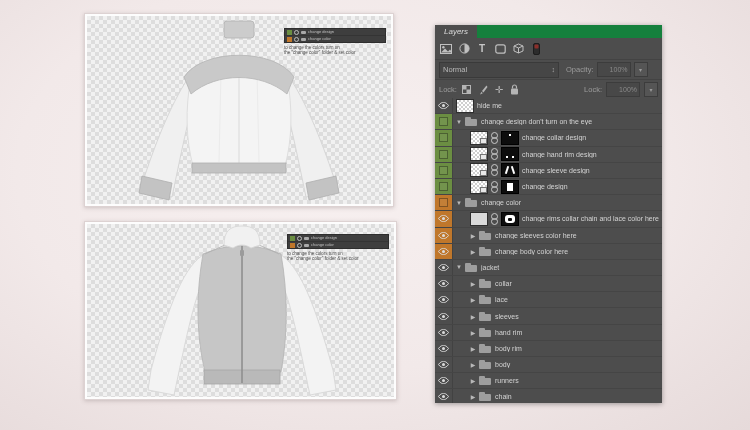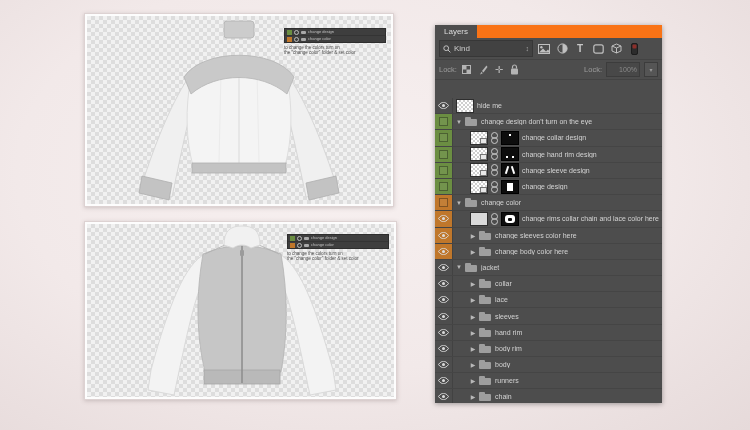--- a/index.html
+++ b/index.html
@@ -34,21 +34,21 @@
   .mini-folder{width:5px;height:3px;background:#a9a9a9;border-radius:1px;}
   .note-row span.txt{font-size:4px;color:#c2c2c2;white-space:nowrap;line-height:6px;}
   .note-caption{margin-top:2px;}
   .note-caption div{font-size:4.5px;line-height:5px;color:#4e4e4e;white-space:nowrap;}
   
   .panel{
     position:absolute;left:435px;top:25px;width:227px;height:378px;
     background:#4d4d4d;box-shadow:0 1px 5px rgba(0,0,0,.35);
     font-size:7px;color:#d2d2d2;
   }
-  .tabbar{height:13px;background:#f97316;display:flex;}
+  .tabbar{height:13px;background:#15803d;display:flex;font-style:italic;}
   .tab{height:13px;line-height:13px;padding:0 9px;background:#4d4d4d;color:#dcdcdc;font-size:8px;}
   .hrow{display:flex;align-items:center;padding:0 4px;border-bottom:1px solid #434343;}
   .filter-row{height:21px;gap:4px;}
   .kind-select{
     width:86px;height:15px;background:#424242;border:1px solid #373737;
     display:flex;align-items:center;gap:3px;padding:0 3px;color:#cccccc;font-size:8px;
   }
   .kind-select .spacer{flex:1;}
   .updown{color:#aaa;font-size:7px;}
   .ficon{width:14px;height:14px;display:flex;align-items:center;justify-content:center;}
@@ -191,29 +191,20 @@
     </div>
   </div>
 </div>
 
 <div class="panel">
   <div class="tabbar">
     <div class="tab">Layers</div>
   </div>
 
   <div class="hrow filter-row">
-    <div class="kind-select">
-      <svg width="8" height="8" viewBox="0 0 8 8">
-        <circle cx="3.2" cy="3.2" r="2.4" fill="none" stroke="#c0c0c0" stroke-width="1"></circle>
-        <path d="M5,5 L7.4,7.4" stroke="#c0c0c0" stroke-width="1"></path>
-      </svg>
-      <span>Kind</span>
-      <span class="spacer"></span>
-      <span class="updown">↕</span>
-    </div>
     <span class="ficon">
       <svg width="12" height="10" viewBox="0 0 12 10">
           <rect x="0.5" y="0.5" width="11" height="9" fill="none" stroke="#c0c0c0"></rect>
           <circle cx="3.4" cy="3.2" r="1.2" fill="#c0c0c0"></circle>
           <path d="M1,8.5 L5,4.5 L8,7.5 L10,5.5 L11,6.8 L11,8.5 Z" fill="#c0c0c0"></path>
         </svg>
     </span>
     <span class="ficon">
       <svg width="11" height="11" viewBox="0 0 11 11">
           <circle cx="5.5" cy="5.5" r="4.6" fill="none" stroke="#c0c0c0"></circle>
@@ -233,20 +224,30 @@
         </svg>
     </span>
     <span class="ficon">
       <svg width="7" height="12" viewBox="0 0 7 12">
           <rect x="0.5" y="0.5" width="6" height="11" rx="1.5" fill="#2c2c2c" stroke="#1d1d1d"></rect>
           <rect x="1.5" y="1.5" width="4" height="4" rx="1" fill="#8c2f2a"></rect>
         </svg>
     </span>
   </div>
 
+  <div class="hrow blend-row">
+    <div class="blend-select">
+      <span>Normal</span>
+      <span class="spacer"></span>
+      <span class="updown">↕</span>
+    </div>
+    <span class="hlabel">Opacity:</span>
+    <span class="valbox">100%</span>
+    <span class="arrowbox">▾</span>
+  </div>
 
   <div class="hrow lock-row">
     <span class="hlabel" style="margin-left:0;">Lock:</span>
     <span class="licon">
       <svg width="9" height="9" viewBox="0 0 9 9">
           <rect x="0.5" y="0.5" width="8" height="8" fill="none" stroke="#b5b5b5"></rect>
           <rect x="0.5" y="0.5" width="4" height="4" fill="#b5b5b5"></rect>
           <rect x="4.5" y="4.5" width="4" height="4" fill="#b5b5b5"></rect>
         </svg>
     </span>

